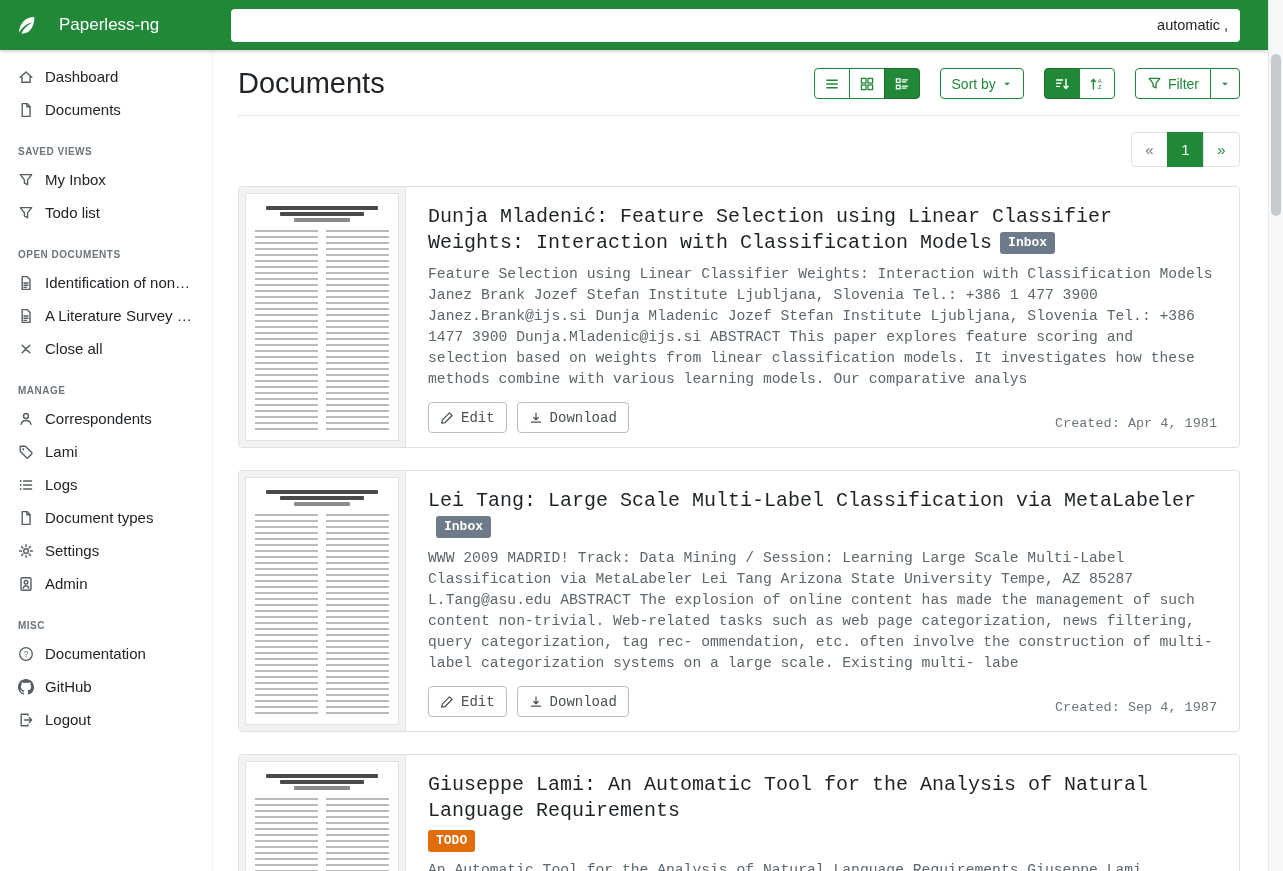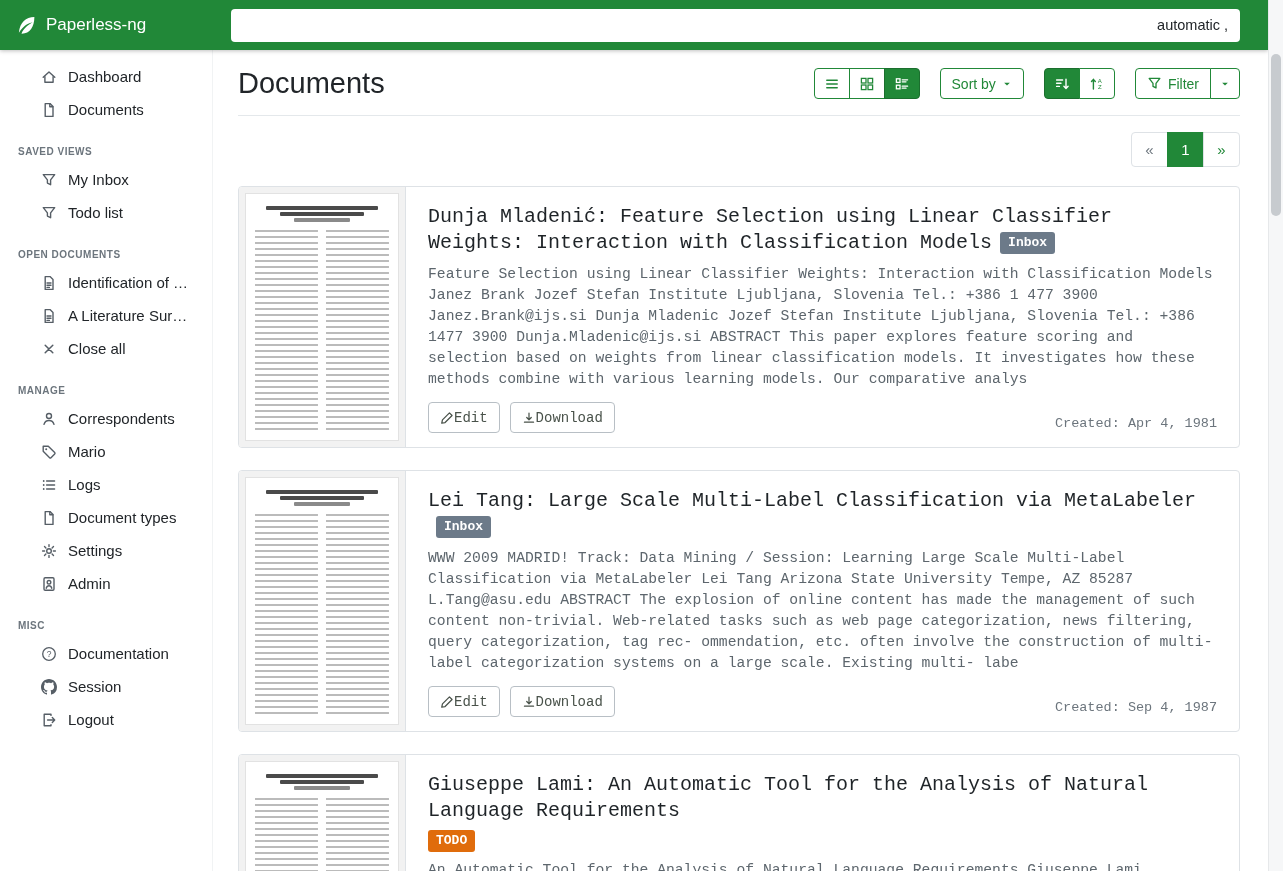--- a/index.html
+++ b/index.html
@@ -13,31 +13,31 @@
   html,body{margin:0;padding:0;}
   body{
     width:1283px;height:871px;overflow:hidden;background:#fff;
     font-family:"Liberation Sans",sans-serif;color:var(--text);
   }
   
   .navbar{
     position:fixed;top:0;left:0;right:15px;height:50px;background:var(--green);
     display:flex;align-items:center;z-index:20;box-shadow:0 1px 4px rgba(0,0,0,.25);
   }
-  .brand{width:213px;flex:none;display:flex;align-items:center;gap:9px;padding:0 16px;color:#fff;font-size:17px;cursor:pointer;}
+  .brand{width:213px;flex:none;display:flex;align-items:center;gap:22px;padding:0 16px;color:#fff;font-size:17px;cursor:pointer;}
   .brand svg{flex:none;}
   .search-wrap{flex:1;padding:0 28px 0 18px;}
   .search-input{
     width:100%;height:33px;border:none;border-radius:4px;padding:0 12px;
     font-size:14.5px;font-family:inherit;color:#212529;background:#fff;outline:none;text-align:right;
   }
   
   .layout{position:absolute;top:50px;left:0;right:15px;bottom:0;display:flex;}
   .sidebar{width:213px;flex:none;background:#fff;padding:10px 0 0;border-right:1px solid #f1f3f4;overflow:hidden;}
-  .nav-item{display:flex;align-items:center;gap:11px;padding:8px 18px;font-size:15px;color:#212529;cursor:pointer;white-space:nowrap;margin-left:23px;}
+  .nav-item{display:flex;align-items:center;gap:11px;padding:8px 18px;font-size:15px;color:#212529;cursor:pointer;white-space:nowrap;}
   .nav-item svg{color:#565e66;flex:none;}
   .nav-item .lbl{overflow:hidden;text-overflow:ellipsis;}
   .section-title{padding:20px 18px 6px;font-size:10px;font-weight:700;letter-spacing:.5px;color:#6c757d;}
   
   .main{flex:1;padding:17px 28px 0 25px;overflow:hidden;position:relative;background:#fff;}
   .page-header{display:flex;align-items:center;justify-content:space-between;border-bottom:1px solid #e4e8eb;padding-bottom:15px;}
   h1{font-size:29px;font-weight:400;margin:0;color:#212529;}
   .controls{display:flex;gap:20px;align-items:center;}
   .btn{
     display:inline-flex;align-items:center;gap:6px;height:31px;padding:0 11px;
@@ -86,21 +86,21 @@
     display:inline-block;color:#fff;font-size:13px;font-weight:700;padding:3px 8px;
     border-radius:3px;vertical-align:2px;margin-left:8px;cursor:pointer;line-height:1.2;
   }
   .badge-row{margin:-2px 0 8px;}
   .badge-row .badge{margin-left:0;}
   .doc-excerpt{color:#5d666d;font-size:14.7px;line-height:1.43;margin:0 0 12px;}
   .doc-footer{margin-top:auto;display:flex;align-items:flex-end;justify-content:space-between;}
   .actions{display:flex;gap:10px;}
   .btn-sm{
     height:31px;padding:0 11px;border:1px solid #b8bfc5;border-radius:4px;background:#fff;
-    color:#49524a;font-size:14px;display:inline-flex;align-items:center;cursor:pointer;font-family:inherit;
+    color:#49524a;font-size:14px;display:inline-flex;align-items:center;gap:7px;cursor:pointer;font-family:inherit;
   }
   .created{color:#6c757d;font-size:13.5px;padding-bottom:2px;}
   
   .scrollbar{position:fixed;top:0;right:0;bottom:0;width:15px;background:#f6f7f8;border-left:1px solid #e6e8ea;z-index:30;}
   .scroll-thumb{position:absolute;top:54px;left:2px;width:10px;height:162px;background:#c7cbcf;border-radius:6px;cursor:pointer;}
 </style>
 </head>
 <body>
 
 <header class="navbar">
@@ -175,21 +175,21 @@
           <circle cx="8" cy="5" r="2.5"></circle>
           <path d="M3 13.4c.8-2.9 2.7-3.9 5-3.9s4.2 1 5 3.9"></path>
         </svg>
       <span class="lbl">Correspondents</span>
     </div>
     <div class="nav-item">
       <svg width="16" height="16" viewBox="0 0 16 16" fill="none" stroke="currentColor" stroke-width="1.4" stroke-linecap="round" stroke-linejoin="round">
           <path d="M2.2 2.2h5.1l6.4 6.4a1 1 0 0 1 0 1.4l-3.7 3.7a1 1 0 0 1-1.4 0L2.2 7.3z"></path>
           <circle cx="5.2" cy="5.2" r="1" fill="currentColor" stroke="none"></circle>
         </svg>
-      <span class="lbl">Mario</span>
+      <span class="lbl">Lami</span>
     </div>
     <div class="nav-item">
       <svg width="16" height="16" viewBox="0 0 16 16" fill="none" stroke="currentColor" stroke-width="1.4" stroke-linecap="round">
           <path d="M5.6 4h8M5.6 8h8M5.6 12h8"></path>
           <circle cx="2.7" cy="4" r=".9" fill="currentColor" stroke="none"></circle>
           <circle cx="2.7" cy="8" r=".9" fill="currentColor" stroke="none"></circle>
           <circle cx="2.7" cy="12" r=".9" fill="currentColor" stroke="none"></circle>
         </svg>
       <span class="lbl">Logs</span>
     </div>
@@ -221,21 +221,21 @@
       <svg width="16" height="16" viewBox="0 0 16 16" fill="none" stroke="currentColor" stroke-width="1.3">
           <circle cx="8" cy="8" r="6.3"></circle>
           <text x="8" y="11" text-anchor="middle" font-size="8.5" fill="currentColor" stroke="none" font-family="Liberation Sans, sans-serif">?</text>
         </svg>
       <span class="lbl">Documentation</span>
     </div>
     <div class="nav-item">
       <svg width="16" height="16" viewBox="0 0 16 16" fill="currentColor">
           <path d="M8 0C3.58 0 0 3.58 0 8c0 3.54 2.29 6.53 5.47 7.59.4.07.55-.17.55-.38 0-.19-.01-.82-.01-1.49-2.01.37-2.53-.49-2.69-.94-.09-.23-.48-.94-.82-1.13-.28-.15-.68-.52-.01-.53.63-.01 1.08.58 1.23.82.72 1.21 1.87.87 2.33.66.07-.52.28-.87.51-1.07-1.78-.2-3.64-.89-3.64-3.95 0-.87.31-1.59.82-2.15-.08-.2-.36-1.02.08-2.12 0 0 .67-.21 2.2.82.64-.18 1.32-.27 2-.27s1.36.09 2 .27c1.53-1.04 2.2-.82 2.2-.82.44 1.1.16 1.92.08 2.12.51.56.82 1.27.82 2.15 0 3.07-1.87 3.75-3.65 3.95.29.25.54.73.54 1.48 0 1.07-.01 1.93-.01 2.2 0 .21.15.46.55.38A8.01 8.01 0 0 0 16 8c0-4.42-3.58-8-8-8z"></path>
         </svg>
-      <span class="lbl">Session</span>
+      <span class="lbl">GitHub</span>
     </div>
     <div class="nav-item">
       <svg width="16" height="16" viewBox="0 0 16 16" fill="none" stroke="currentColor" stroke-width="1.4" stroke-linecap="round" stroke-linejoin="round">
           <path d="M10 12.6v1.2H3.2V2.2H10v1.2"></path>
           <path d="M6.6 8h7M11.3 5.6 13.7 8l-2.4 2.4"></path>
         </svg>
       <span class="lbl">Logout</span>
     </div>
   </nav>
 

